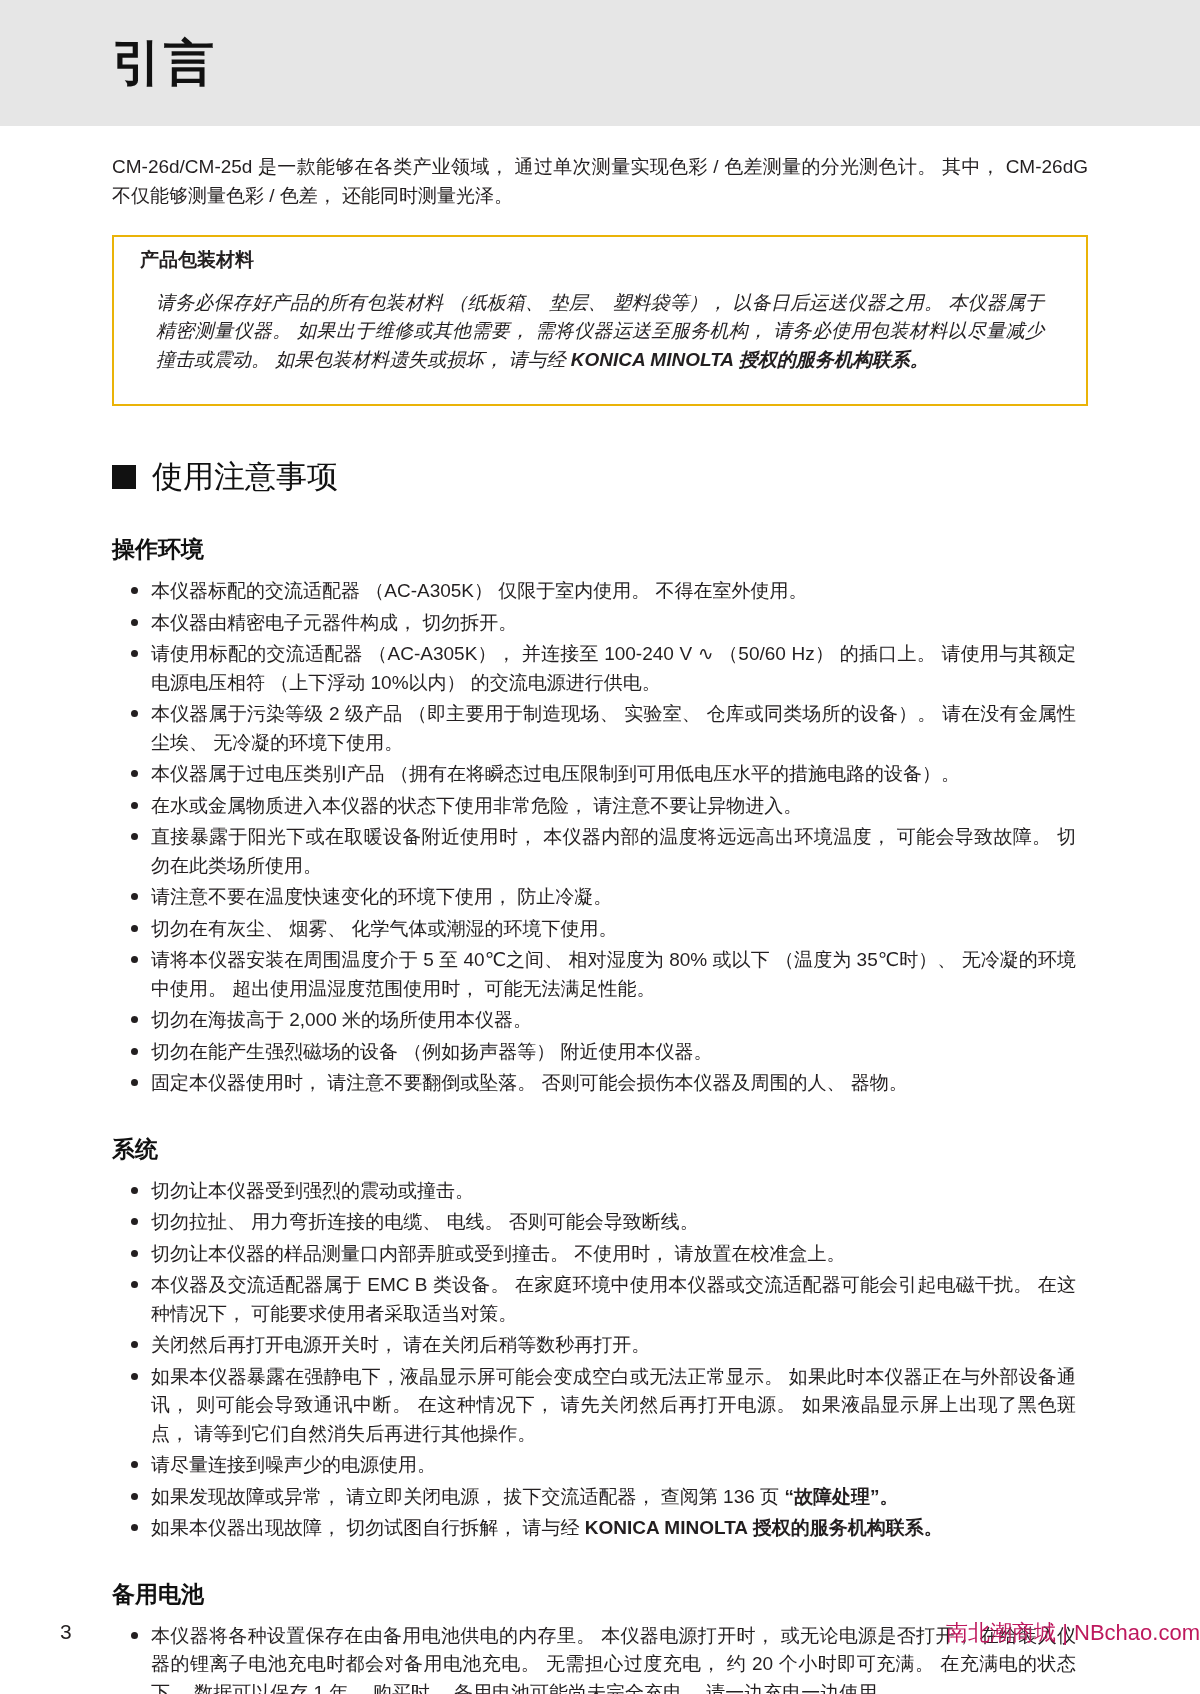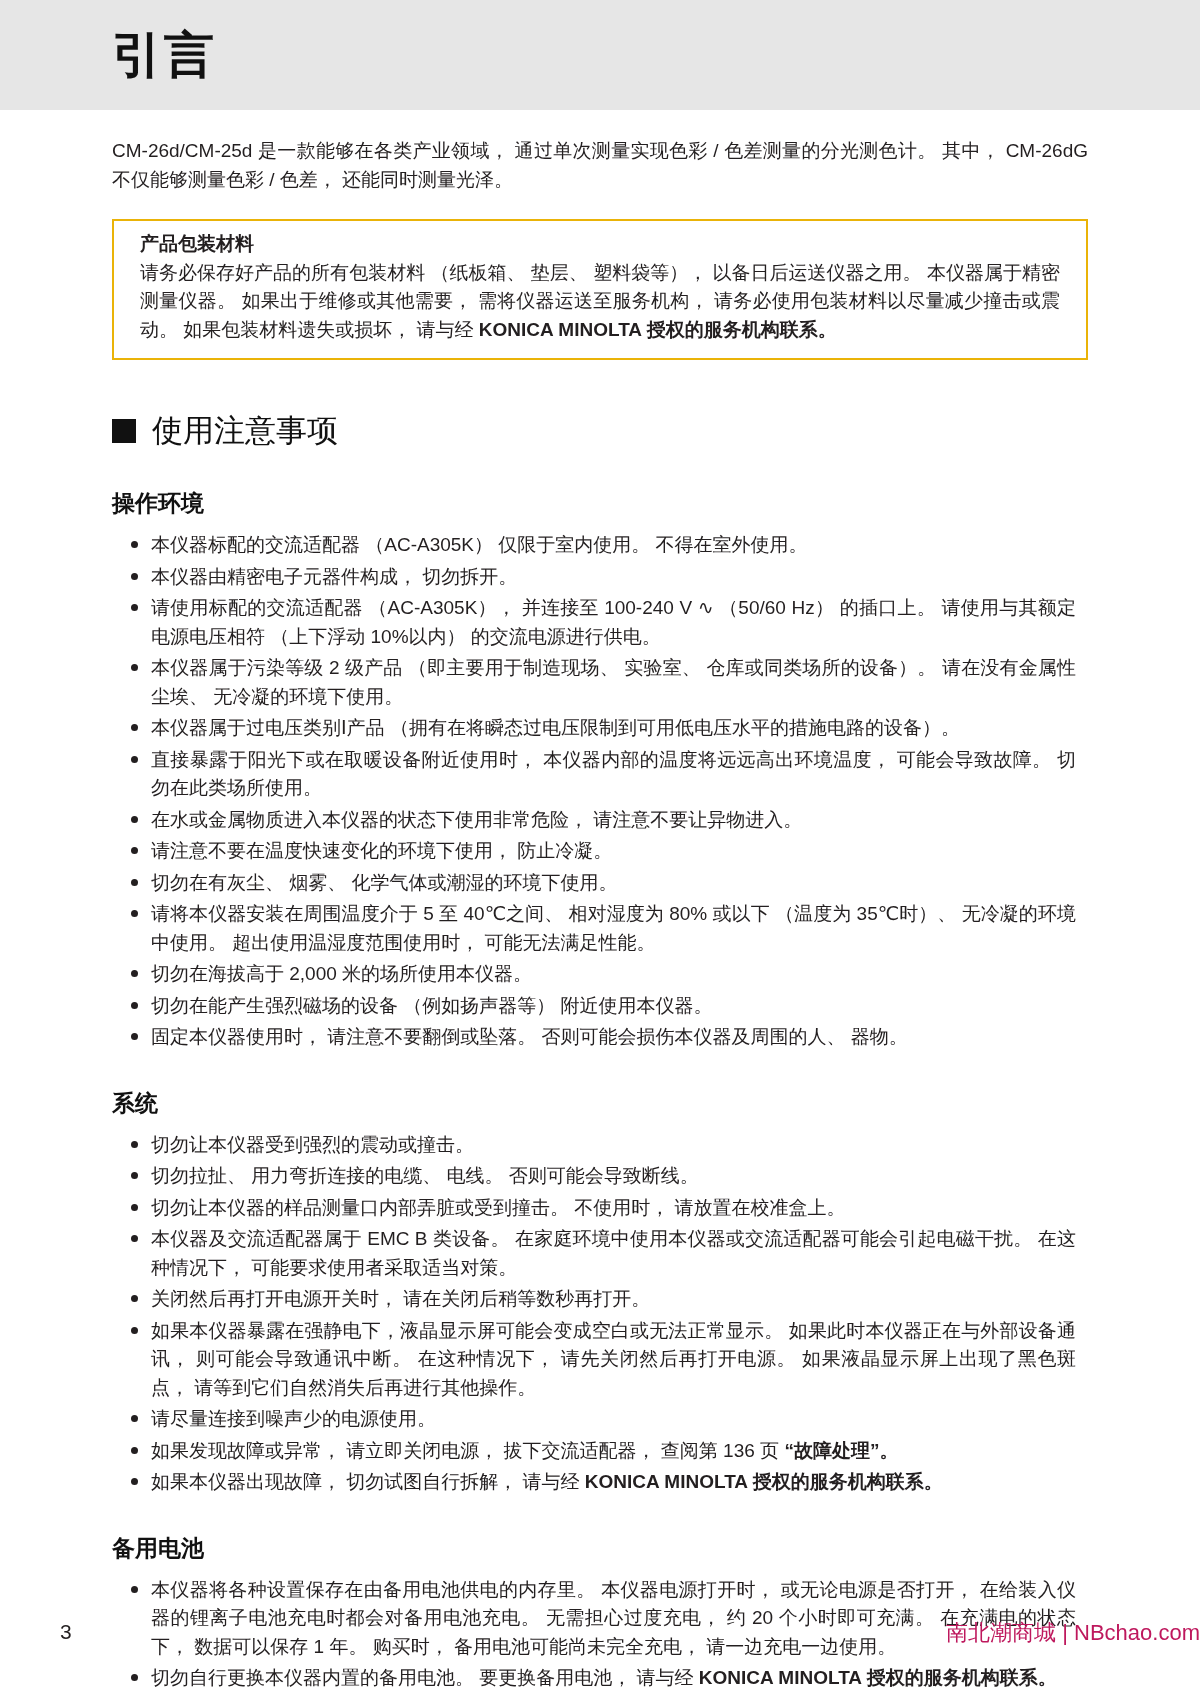--- a/index.html
+++ b/index.html
@@ -7,21 +7,21 @@
   .page {
     position: relative;
     width: 1200px;
     height: 1694px;
     background: #ffffff;
     font-family: "Liberation Sans", "DejaVu Sans", sans-serif;
     color: #231f20;
     overflow: hidden;
   }
   .band {
-    height: 110px;
+    height: 126px;
     background: #e6e6e6;
     display: flex;
     align-items: center;
     padding: 0 112px;
   }
   .band h1 {
     margin: 0;
     font-size: 50px;
     font-weight: bold;
     color: #111111;
@@ -33,21 +33,21 @@
     font-size: 19px;
     line-height: 1.55;
     text-align: justify;
   }
   .notice-box {
     border: 2px solid #eab308;
     margin-top: 24px;
     padding: 10px 26px 14px;
   }
   .box-title { margin: 0 0 2px; font-size: 19px; font-weight: bold; }
-  .box-body { margin: 0; font-size: 19px; line-height: 1.5; text-align: justify; }
+  .box-body { margin: 16px; font-size: 19px; line-height: 1.5; text-align: justify; font-style: italic; }
   .b { font-weight: bold; }
   .section-title {
     margin: 50px 0 0;
     font-size: 31px;
     font-weight: normal;
     color: #111111;
     display: flex;
     align-items: center;
     gap: 16px;
   }
@@ -128,22 +128,22 @@
     </h2>
 
     <section>
       <h3 class="subheading">操作环境</h3>
       <ul class="bullets">
           <li><span>本仪器标配的交流适配器 （AC-A305K） 仅限于室内使用。 不得在室外使用。</span></li>
           <li><span>本仪器由精密电子元器件构成， 切勿拆开。</span></li>
           <li><span>请使用标配的交流适配器 （AC-A305K）， 并连接至 100-240 V ∿ （50/60 Hz） 的插口上。 请使用与其额定电源电压相符 （上下浮动 10%以内） 的交流电源进行供电。</span></li>
           <li><span>本仪器属于污染等级 2 级产品 （即主要用于制造现场、 实验室、 仓库或同类场所的设备）。 请在没有金属性尘埃、 无冷凝的环境下使用。</span></li>
           <li><span>本仪器属于过电压类别Ⅰ产品 （拥有在将瞬态过电压限制到可用低电压水平的措施电路的设备）。</span></li>
+          <li><span>在水或金属物质进入本仪器的状态下使用非常危险， 请注意不要让异物进入。</span></li>
           <li><span>直接暴露于阳光下或在取暖设备附近使用时， 本仪器内部的温度将远远高出环境温度， 可能会导致故障。 切勿在此类场所使用。</span></li>
-          <li><span>在水或金属物质进入本仪器的状态下使用非常危险， 请注意不要让异物进入。</span></li>
           <li><span>请注意不要在温度快速变化的环境下使用， 防止冷凝。</span></li>
           <li><span>切勿在有灰尘、 烟雾、 化学气体或潮湿的环境下使用。</span></li>
           <li><span>请将本仪器安装在周围温度介于 5 至 40℃之间、 相对湿度为 80% 或以下 （温度为 35℃时）、 无冷凝的环境中使用。 超出使用温湿度范围使用时， 可能无法满足性能。</span></li>
           <li><span>切勿在海拔高于 2,000 米的场所使用本仪器。</span></li>
           <li><span>切勿在能产生强烈磁场的设备 （例如扬声器等） 附近使用本仪器。</span></li>
           <li><span>固定本仪器使用时， 请注意不要翻倒或坠落。 否则可能会损伤本仪器及周围的人、 器物。</span></li>
         </ul>
     </section>
 
     <section>

